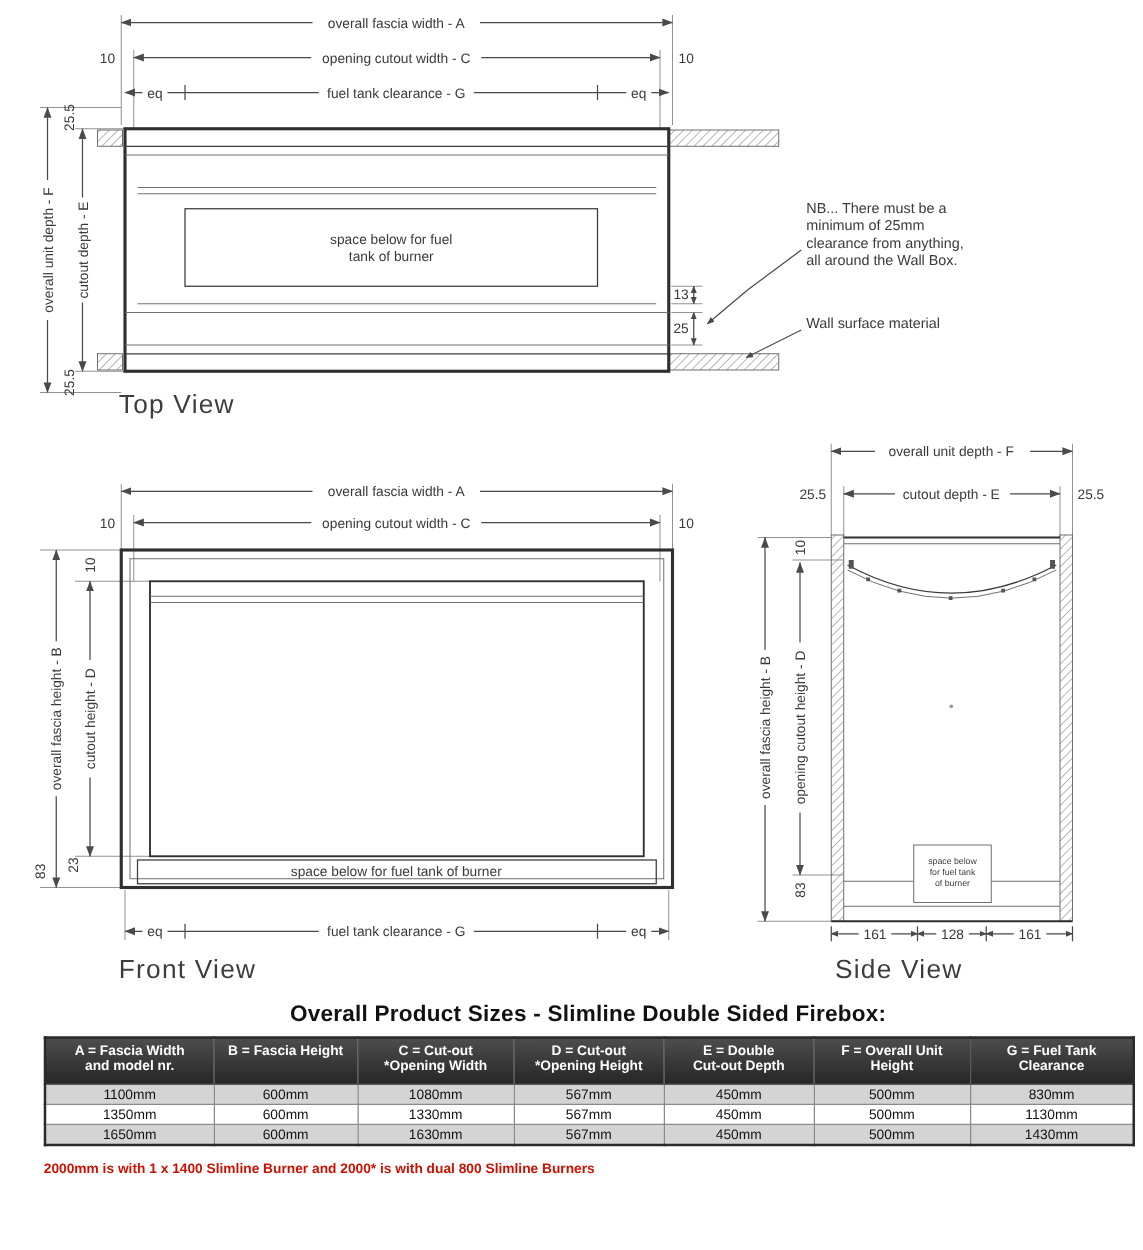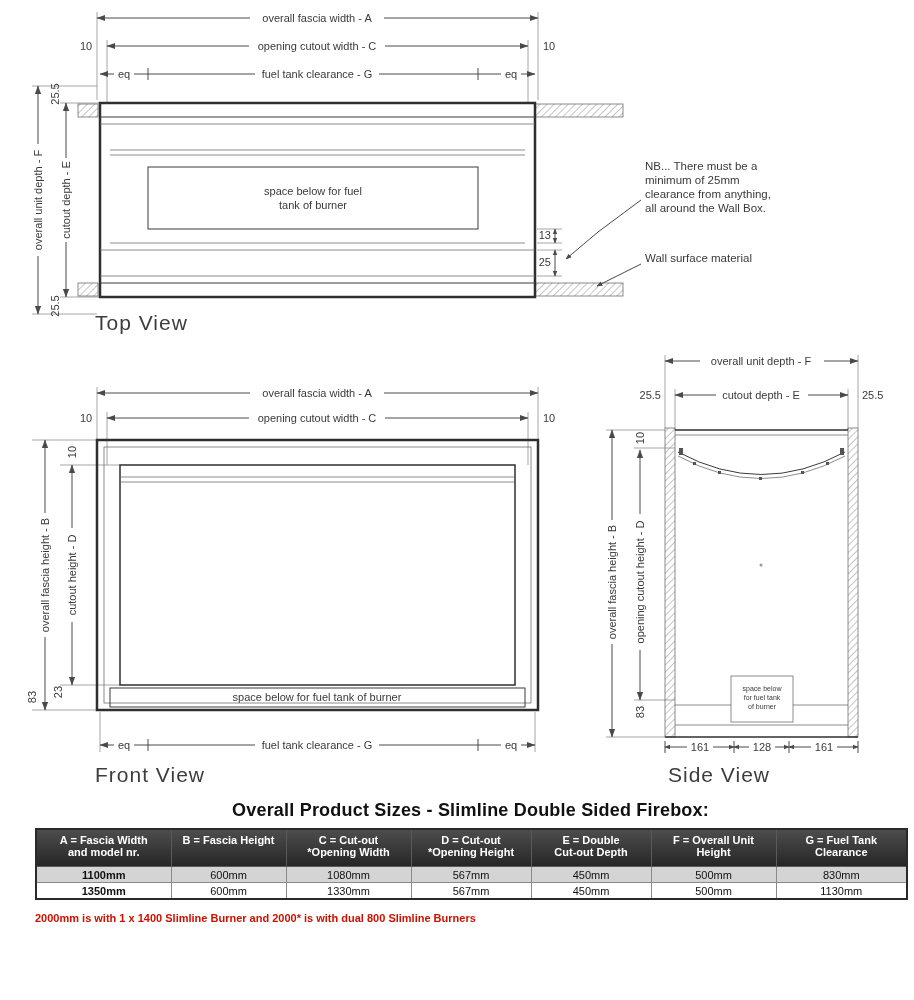--- a/index.html
+++ b/index.html
@@ -28,21 +28,21 @@
     background:linear-gradient(#4d4d4d,#262626); color:#fff; font-size:11px; font-weight:700;
     text-align:center; vertical-align:top; padding:4px 5px; border:1px solid #5a5a5a;
     white-space:pre-line; height:28px;
   }
   table.sizes td {
     font-size:11px; text-align:center; padding:1px 4px; border:1px solid #8a8a8a; color:#111;
     height:13px;
   }
   table.sizes tbody tr:nth-child(odd)  { background:#d4d4d4; }
   table.sizes tbody tr:nth-child(even) { background:#ffffff; }
-  table.sizes td.model { font-weight:700;margin-left:12px; }
+  table.sizes td.model { font-weight:400;margin-left:12px; }
   table.sizes tr.special td.model { color:#cc1100; }
   .footnote { font-size:11px; font-weight:700; color:#cc1100; margin-top:12px; }
 </style>
 </head>
 <body>
 
 
 
 <svg width="914" height="790" viewBox="0 0 914 790">
   <defs>
@@ -328,20 +328,29 @@
       </tr>
       <tr>
         <td class="model">1350mm</td>
         <td>600mm</td>
         <td>1330mm</td>
         <td>567mm</td>
         <td>450mm</td>
         <td>500mm</td>
         <td>1130mm</td>
       </tr>
+      <tr>
+        <td class="model">1650mm</td>
+        <td>600mm</td>
+        <td>1630mm</td>
+        <td>567mm</td>
+        <td>450mm</td>
+        <td>500mm</td>
+        <td>1430mm</td>
+      </tr>
     </tbody>
   </table>
 
   <div class="footnote">2000mm is with 1 x 1400 Slimline Burner and 2000* is with dual 800 Slimline Burners</div>
 </div>
 
 
 
 
 </body></html>

